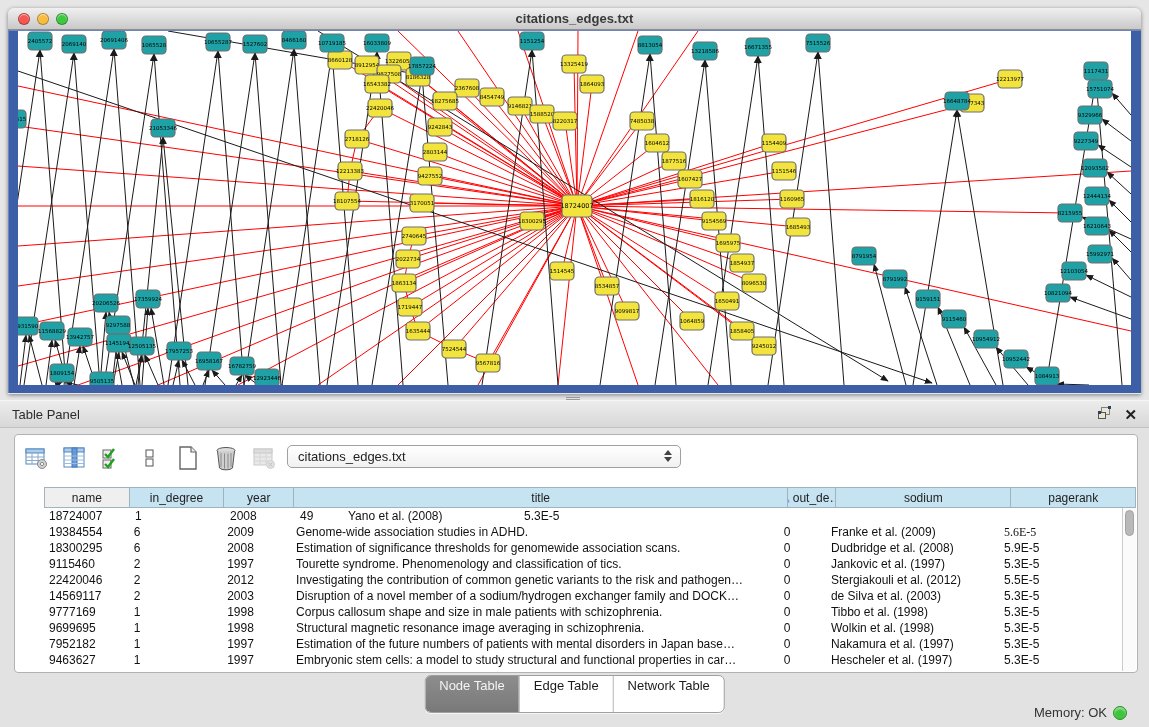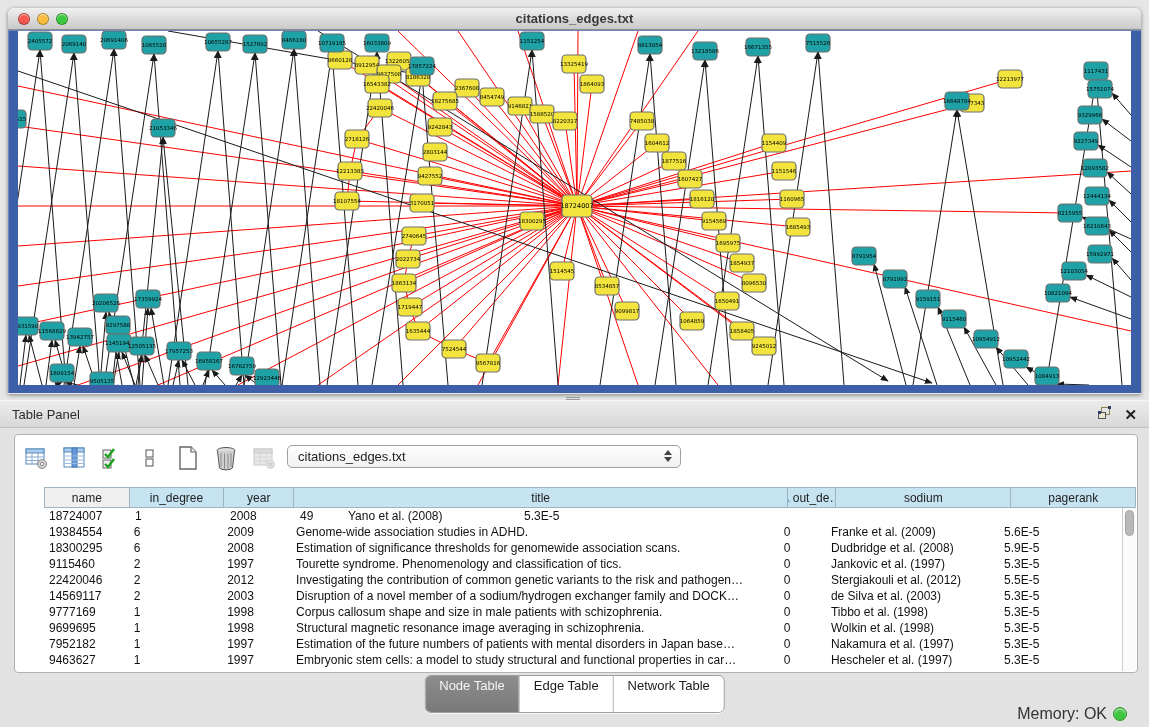--- a/index.html
+++ b/index.html
@@ -64,21 +64,21 @@
 
   
   .tabs { position:absolute; left:50%; top:275px; transform:translateX(-50%); display:flex; height:38px;
     border:1px solid #9f9f9f; border-radius:6px; overflow:hidden; background:#fff; box-shadow:0 1px 0 rgba(255,255,255,.7); }
   .tab { font-size:13px; color:#1c1c1c; padding:2px 14px 0; border-left:1px solid #b5b5b5; cursor:default; }
   .tab:first-child { border-left:none; }
   .tab.sel { background:linear-gradient(#8d8d8d,#797979); color:#f4f4f4; }
 
   
   .status { position:absolute; right:22px; top:305px; display:flex; align-items:center; gap:6px; }
-  .status-label { font-size:16px; color:#333; }
+  .status-label { font-size:13px; color:#333; }
   .mem-dot { width:14px; height:14px; border-radius:50%; background:#3ec53e; border:1px solid #2e8f2e;
     box-shadow:inset 0 2px 2px rgba(255,255,255,.5); }
 </style>
 </head>
 <body>
 
 <div class="net-window">
   <div class="titlebar">
     <div class="lights">
       <span class="light red"></span>
@@ -815,21 +815,21 @@
             <div class="tcell" style="width: 176px;">Yano et al. (2008)</div>
             <div class="tcell" style="width: 125px;">5.3E-5</div>
           </div>
           <div class="trow">
             <div class="tcell" style="width: 86px;">19384554</div>
             <div class="tcell" style="width: 95px;">6</div>
             <div class="tcell" style="width: 70px;">2009</div>
             <div class="tcell" style="width: 496px;">Genome-wide association studies in ADHD.</div>
             <div class="tcell" style="width: 48px;">0</div>
             <div class="tcell" style="width: 176px;">Franke et al. (2009)</div>
-            <div class="tcell" style="width: 125px;">5.6E-5</div>
+            <div class="tcell" style="width: 125px; font-family: Liberation Serif, serif;">5.6E-5</div>
           </div>
           <div class="trow">
             <div class="tcell" style="width: 86px;">18300295</div>
             <div class="tcell" style="width: 95px;">6</div>
             <div class="tcell" style="width: 70px;">2008</div>
             <div class="tcell" style="width: 496px;">Estimation of significance thresholds for genomewide association scans.</div>
             <div class="tcell" style="width: 48px;">0</div>
             <div class="tcell" style="width: 176px;">Dudbridge et al. (2008)</div>
             <div class="tcell" style="width: 125px;">5.9E-5</div>
           </div>

